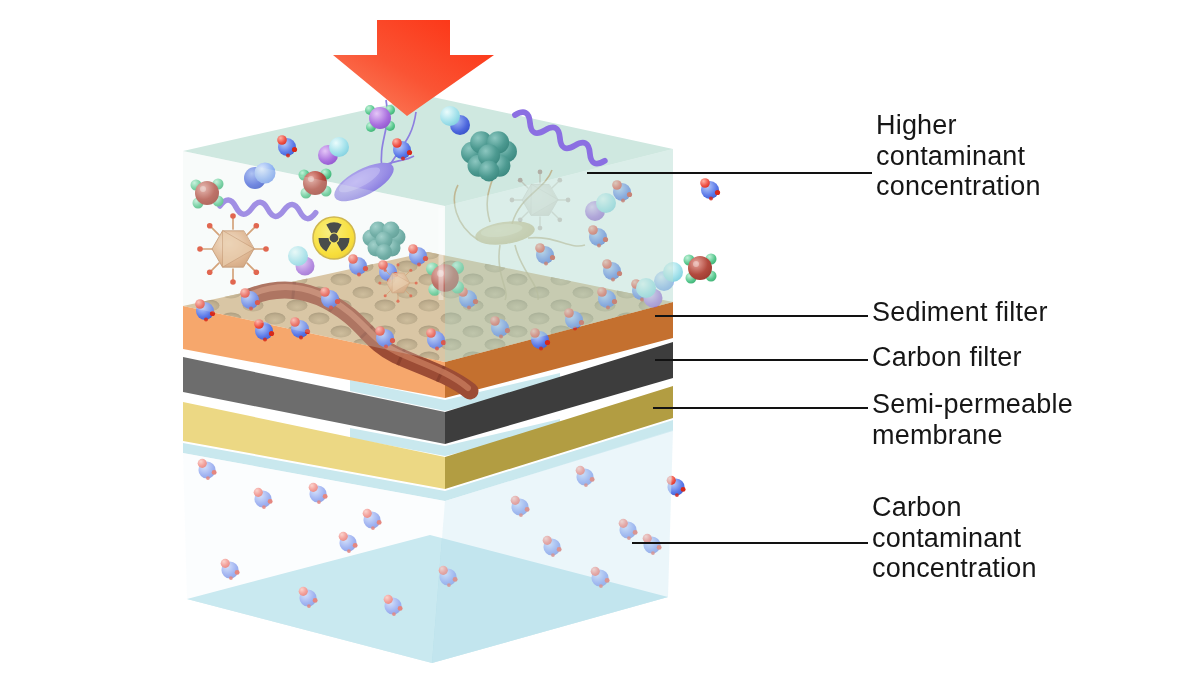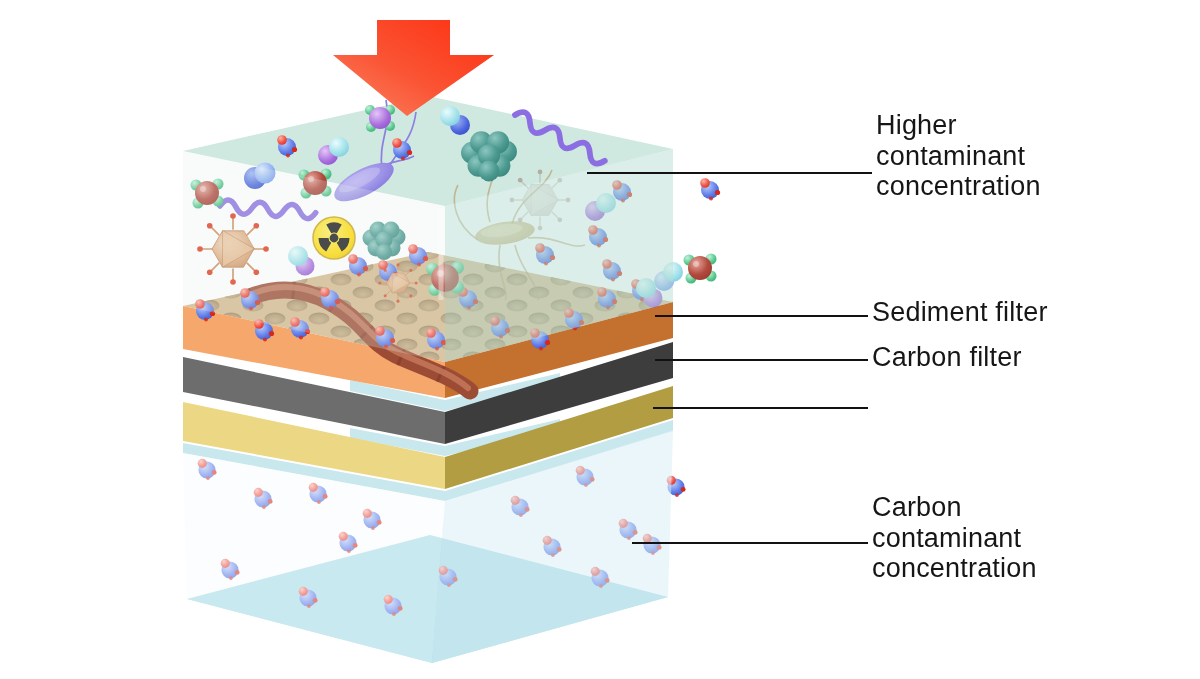--- a/index.html
+++ b/index.html
@@ -320,16 +320,18 @@
     <line x1="653" y1="408" x2="868" y2="408" stroke="#121212"></line>
     <line x1="632" y1="543" x2="868" y2="543" stroke="#121212"></line>
   </g>
 </svg>
 
   <div class="lbl" style="left:876px;top:110px;">Higher
 contaminant
 concentration</div>
   <div class="lbl" style="left:872px;top:342px;">Carbon filter</div>
   <div class="lbl" style="left:872px;top:297px;">Sediment filter</div>
+  <div class="lbl" style="left:872px;top:389px;">Semi-permeable
+membrane</div>
   <div class="lbl" style="left:872px;top:492px;">Carbon
 contaminant
 concentration</div>
 </div>
 
 </body></html>

